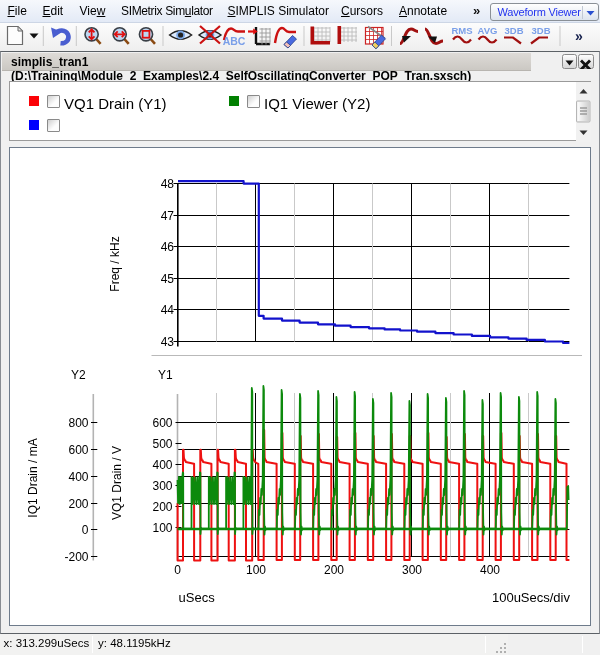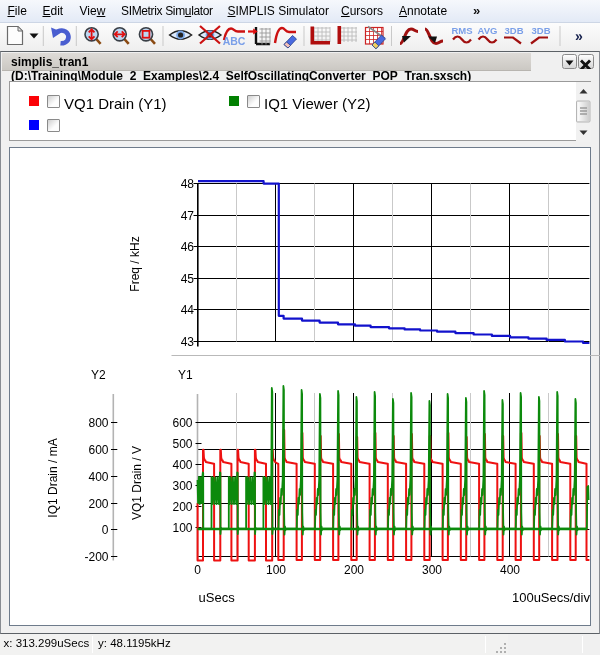--- a/index.html
+++ b/index.html
@@ -7,39 +7,42 @@
 .toolbar { position:absolute; left:0; top:23px; width:600px; height:28px; background:linear-gradient(#fcfcfc,#eeeeee); }
 .mdi { position:absolute; left:0; top:51px; width:600px; height:583px; background:#f0f0f0; border-top:1px solid #5c6166; border-left:1.5px solid #888c92; border-right:1.5px solid #888c92; border-bottom:1px solid #5c6166; }
 .titlebar { position:absolute; left:2px; top:53px; width:529px; height:17.5px; background:linear-gradient(#dedbd7,#cbc8c3); border-bottom:1px solid #b8b5b0; }
 .titlebar .txt { position:absolute; left:9px; top:2px; font-size:12px; font-weight:bold; color:#000; }
 .tbtn { position:absolute; top:54px; width:15.5px; height:14.5px; background:linear-gradient(#fdfdfd,#d6d6d6); border:1px solid #8a8a8a; border-radius:2.5px; text-align:center; }
 .legend { position:absolute; left:9px; top:81px; width:582px; height:60px; background:#fff; border:1px solid #9a9a9a; }
 .csq { position:absolute; width:9.5px; height:9.5px; }
 .cbx { position:absolute; width:13px; height:12.5px; background:linear-gradient(135deg,#cfcfcf,#fdfdfd 60%); border:1px solid #8a8a8a; border-radius:1px; }
 .ltx { position:absolute; font-size:15px; color:#000; }
 .sbar { position:absolute; left:566px; top:0; width:14.5px; height:59.5px; background:#f0f0f0; }
-.chart { position:absolute; left:9px; top:147px; width:582px; height:478.5px; background:#fff; border:1.5px solid #6e7b8b;padding-left:20px; }
+.chart { position:absolute; left:9px; top:147px; width:582px; height:478.5px; background:#fff; border:1.5px solid #6e7b8b; }
 .status { position:absolute; left:0; top:634px; width:508px; height:21px; background:#f2f2f1; font-size:11.5px; color:#000; }
 .ssep { position:absolute; top:2px; width:1px; height:17px; background:#d8d8d8; border-right:1px solid #fff; }
 .tl { font-size:12px; fill:#000; font-family:"Liberation Sans",sans-serif; }
 .tb2 { font-size:13px; fill:#000; font-family:"Liberation Sans",sans-serif; }
 .gb { stroke:#000; stroke-width:1; }
 .gg { stroke:#c9c9c9; stroke-width:1; }
 .ax { stroke:#000; stroke-width:1.6; }
 .axg { stroke:#b3b3b3; stroke-width:1.6; }
 </style></head><body>
 <div class="menubar">
  <span style="left:7.5px"><u>F</u>ile</span>
  <span style="left:42.5px"><u>E</u>dit</span>
  <span style="left:79.5px">Vie<u>w</u></span>
  <span style="left:121px;letter-spacing:-0.35px">SIMetrix Sim<u>u</u>lator</span>
  <span style="left:227.5px"><u>S</u>IMPLIS Simulator</span>
  <span style="left:341px"><u>C</u>ursors</span>
  <span style="left:399px"><u>A</u>nnotate</span>
  <span style="left:473px;top:3px;font-weight:bold;color:#111;font-size:13px">»</span>
+ <span style="left:489.5px;top:2.5px;width:109px;height:18px;border:1px solid #8a9097;border-radius:3px;background:linear-gradient(#ffffff,#dde4ee);color:#2233ee;padding:2.5px 0 0 7px;font-size:11px;letter-spacing:-0.2px">Waveform Viewer<span style="position:absolute;right:2px;top:2.5px;width:14px;height:13px;padding:0;border-left:1px solid #c2c9d4"><svg width="14" height="13">
+          <path d="M3.5,5 h8 l-4,4.5 z" fill="#2a50d0"></path>
+        </svg></span></span>
 </div>
 <svg class="toolbar" width="600" height="28" viewBox="0 23 600 28">
 <path d="M7.5,26.5 h10.5 l4.5,4.5 v13.5 h-15 z" fill="#fdfdfd" stroke="#6b6b6b" stroke-width="1.2"></path>
 <path d="M18,26.5 v4.5 h4.5 z" fill="#e8e8e8" stroke="#6b6b6b" stroke-width="1"></path>
 <path d="M29.5,33.5 h9 l-4.5,5 z" fill="#111"></path>
 <line x1="43.3" y1="26" x2="43.3" y2="46" stroke="#c9c9c9" stroke-width="1"></line>
 <path d="M55,33.5 C58.5,29.5 65.5,29 68,34.5 C70,39.5 66,43.7 60.5,43.2" fill="none" stroke="#4a5ed0" stroke-width="4.6"></path>
 <path d="M51,27.5 l2,10.5 9,-6 z" fill="#4a5ed0"></path>
 <line x1="76.3" y1="26" x2="76.3" y2="46" stroke="#c9c9c9" stroke-width="1"></line>
 <line x1="95.8" y1="38.5" x2="100.6" y2="43.8" stroke="#8a4a12" stroke-width="2.6"></line>

